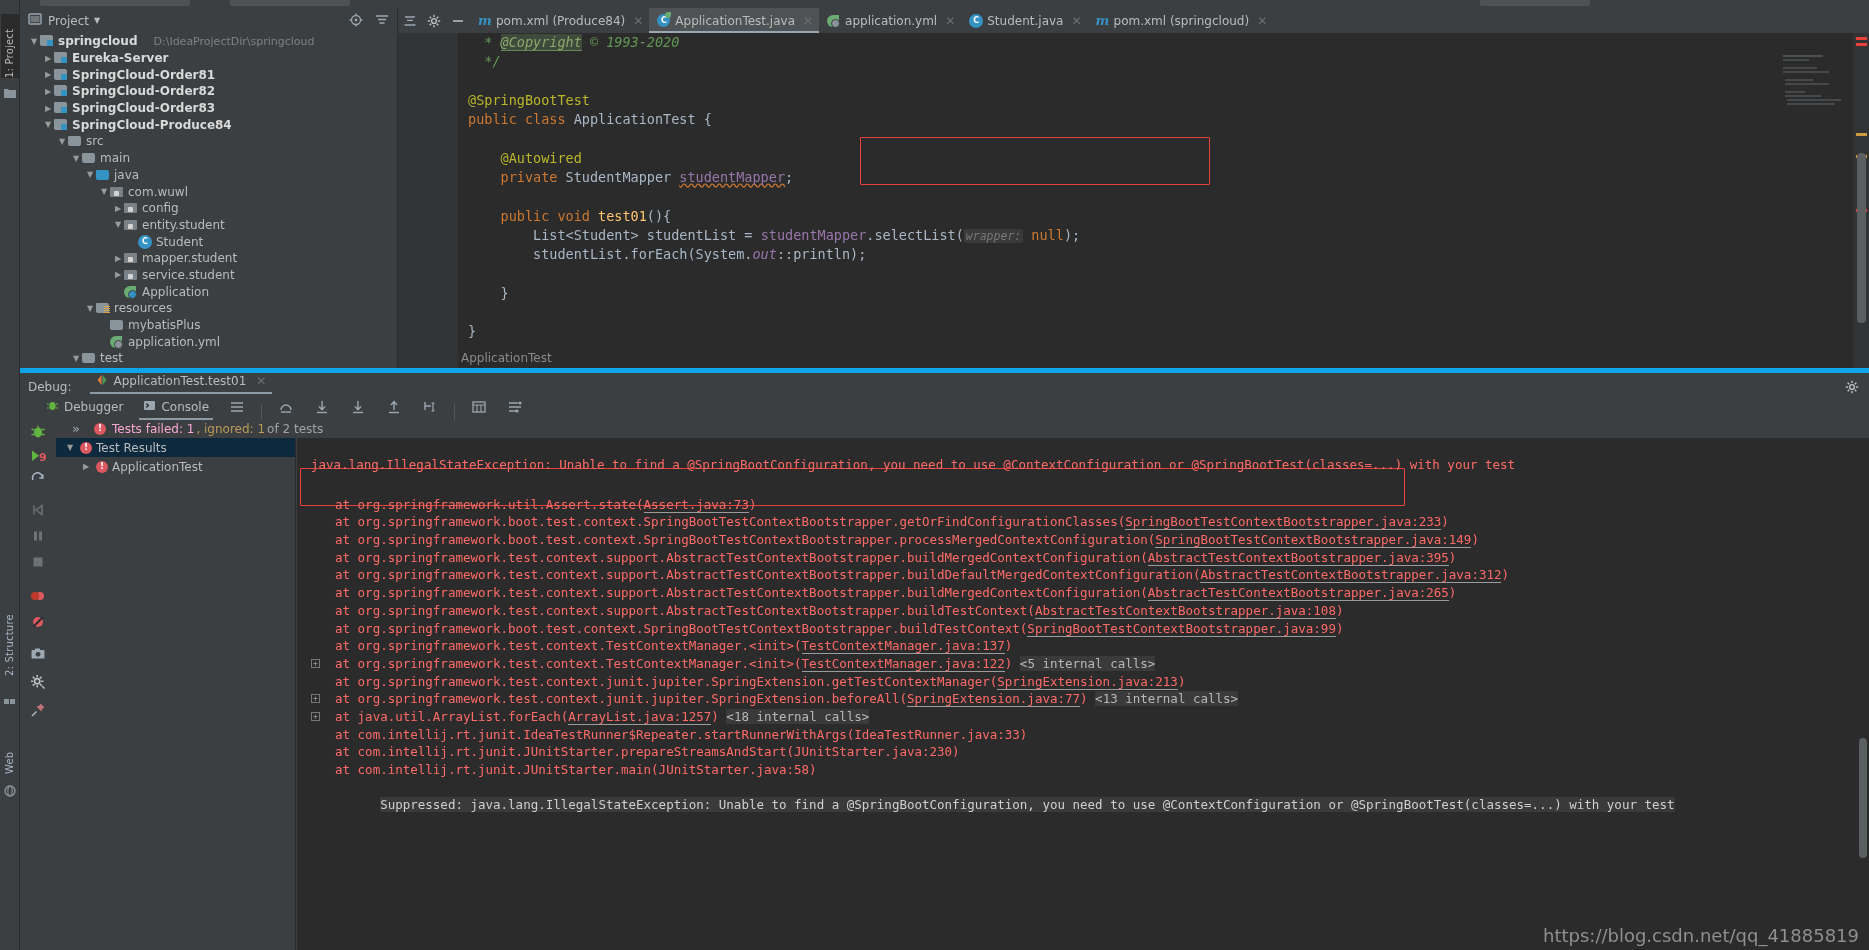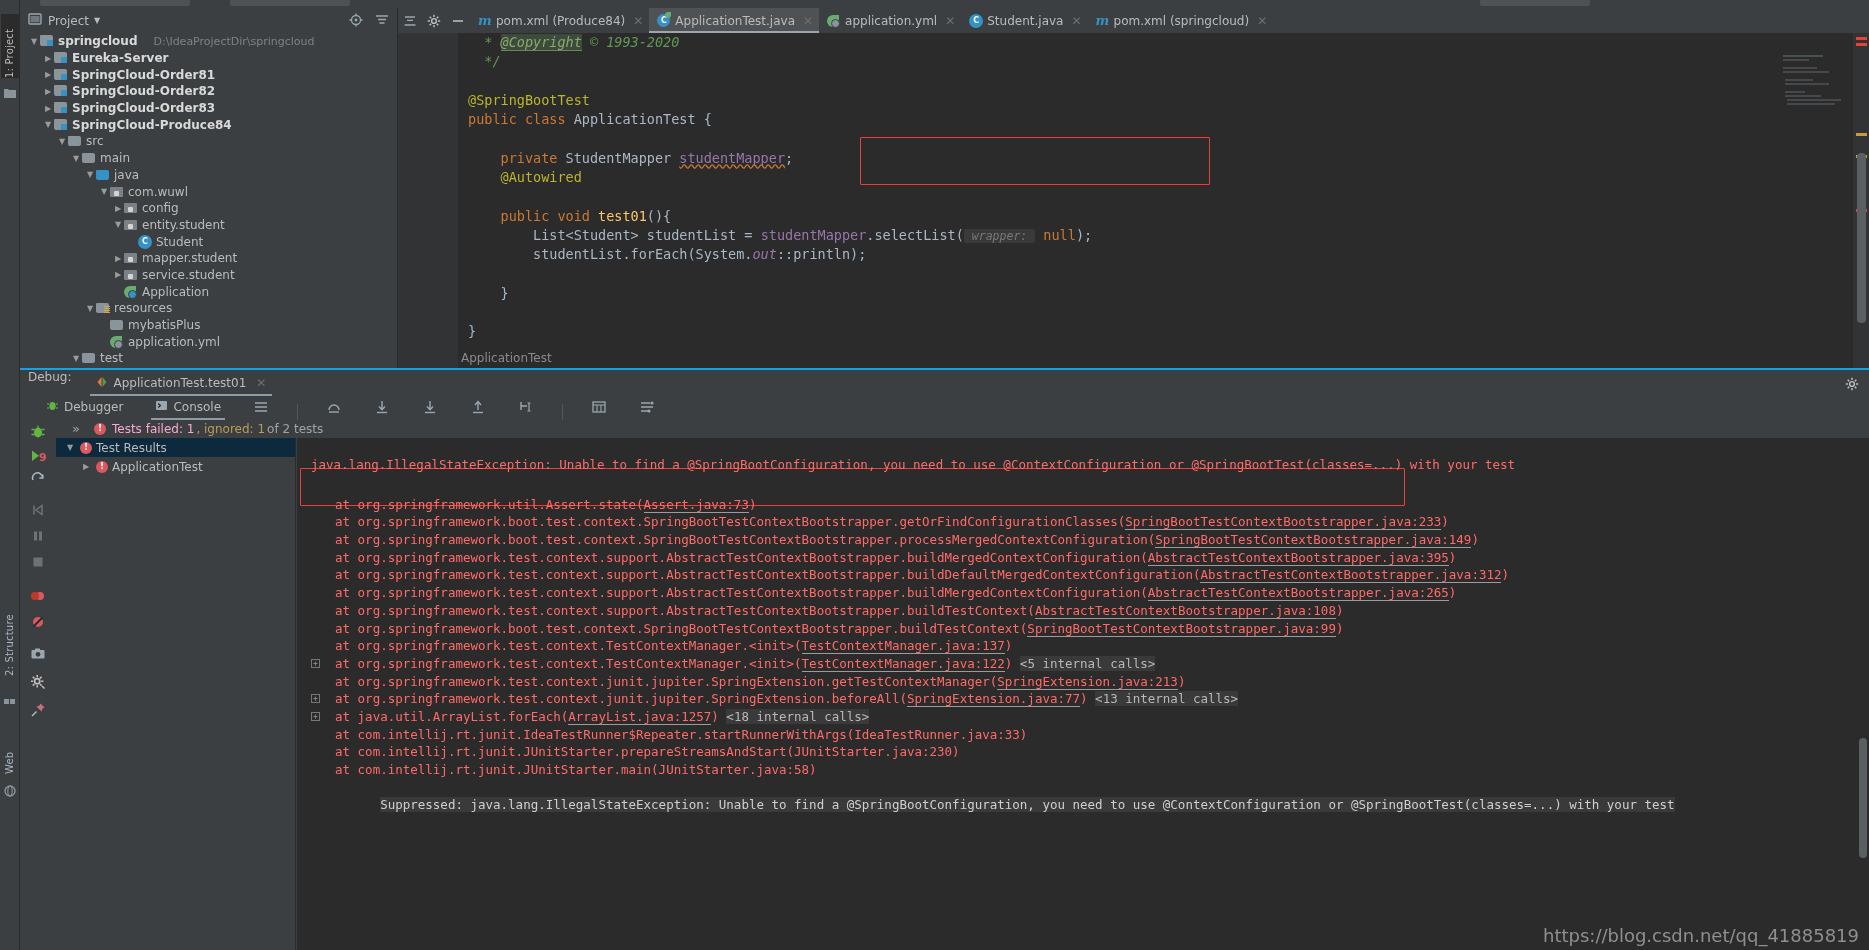--- a/index.html
+++ b/index.html
@@ -78,45 +78,45 @@
   .cline { height:19.3px; line-height:19.3px; white-space:pre; padding-left:10px; position:relative; }
 
   .k { color:#cc7832; }        
   .ann { color:#bbb529; }      
   .cmt { color:#629755; font-style:italic; }
   .cmt-tag { color:#8ba86a; font-style:italic; background:#3d4b3d; border-bottom:1px solid #6a8759; }
   .fld { color:#9876aa; }
   .typ { color:#a9b7c6; }
   .pl { color:#a9b7c6; }
   .cls { color:#a9b7c6; }
-  .hint { color:#787878; background:#3a3a3a; border-radius:2px; padding:0 8px; font-style:italic; font-size:11.5px; }
+  .hint { color:#787878; background:#3a3a3a; border-radius:2px; padding:0 2px; font-style:italic; font-size:11.5px; }
   .nul { color:#cc7832; }
   .wavy { text-decoration: underline wavy #cc7832; text-decoration-skip-ink:none; }
   .hl-red { position:absolute; border:1px solid #e8413a; border-radius:1px; pointer-events:none; }
 
   .ed-breadcrumb { position:absolute; left:60px; bottom:0; height:20px; width:100%;
                    font-size:12px; color:#8a8a8a; padding-left:3px; line-height:20px; background:#2b2b2b; }
   .ed-minimap { position:absolute; right:16px; top:0; width:74px; height:315px; background:#2b2b2b; opacity:.85; }
   .mmline { position:absolute; height:2px; background:#4a4f52; }
   .ed-scroll { position:absolute; right:0; top:0; width:16px; height:335px; background:#313335; }
   .sc-thumb { position:absolute; right:3px; width:9px; background:#5a5f62; border-radius:4px; }
   .errmark { position:absolute; right:2px; width:11px; height:3px; }
 
   
   .debugwin { position:absolute; left:20px; top:368px; width:1849px; height:582px; background:#3c3f41; }
-  .dw-header { position:relative; height:26px; display:flex; align-items:flex-start; padding-left:8px;
-               border-top:2px solid #0ea5e9; }
+  .dw-header { position:relative; height:26px; display:flex; align-items:flex-end; padding-left:8px;
+               border-top:5px solid #0ea5e9; }
   .dw-label { font-size:12px; color:#bbbbbb; }
   .dw-tab { display:flex; align-items:center; gap:6px; margin-left:18px; font-size:12px; color:#bbbbbb;
             height:26px; position:relative; padding:0 6px; }
   .dw-tab.active:after { content:''; position:absolute; left:0; right:0; bottom:0; height:2px; background:#8c9ba5; }
   .gear { position:absolute; right:10px; top:6px; }
 
   .dbar { position:absolute; left:36px; top:394px; width:1833px; height:26px;
-          display:flex; align-items:flex-end; gap:12px; }
+          display:flex; align-items:flex-end; gap:0px; }
   .dbtn { height:26px; padding:0 10px; display:flex; align-items:center; font-size:12px; color:#bbbbbb;
           position:relative; cursor:pointer; }
   .dbtn.active:after { content:''; position:absolute; left:6px; right:6px; bottom:0; height:2px; background:#8c9ba5; }
   .dsep { width:1px; height:16px; background:#555; margin:0 6px; }
 
   .statusbar2 { position:absolute; left:36px; top:419px; width:1833px; height:19px;
                 display:flex; align-items:center; font-size:12px; gap:6px; }
 
   .leftrail2 { position:absolute; left:20px; top:420px; width:36px; height:530px; background:#3c3f41; }
   .lr2ic { position:absolute; left:10px; width:16px; height:16px; }
@@ -406,22 +406,22 @@
 
   <div class="editor">
     <div class="ed-gutter"></div>
     <div class="ed-code" id="code-host">
         <div class="cline">  <span class="cmt">* </span><span class="cmt-tag">@Copyright</span><span class="cmt"> © 1993-2020</span></div>
         <div class="cline">  <span class="cmt">*/</span></div>
         <div class="cline"></div>
         <div class="cline"><span class="ann">@SpringBootTest</span></div>
         <div class="cline"><span class="k">public class </span><span class="cls">ApplicationTest </span><span class="pl">{</span></div>
         <div class="cline"></div>
+        <div class="cline">    <span class="ann">@Autowired</span></div>
         <div class="cline">    <span class="k">private </span><span class="typ">StudentMapper </span><span class="fld wavy">studentMapper</span><span class="pl">;</span></div>
-        <div class="cline">    <span class="ann">@Autowired</span></div>
         <div class="cline"></div>
         <div class="cline">    <span class="k">public void </span><span class="typ" style="color:#ffc66d">test01</span><span class="pl">(){</span></div>
         <div class="cline">        <span class="typ">List&lt;Student&gt; </span><span class="fld" style="color:#a9b7c6">studentList</span><span class="pl"> = </span><span class="fld">studentMapper</span><span class="pl">.selectList(</span><span class="hint">wrapper:</span><span class="nul"> null</span><span class="pl">);</span></div>
         <div class="cline">        <span class="pl">studentList.forEach(System.</span><span class="fld" style="font-style:italic">out</span><span class="pl">::println);</span></div>
         <div class="cline"></div>
         <div class="cline">    <span class="pl">}</span></div>
         <div class="cline"></div>
         <div class="cline"><span class="pl">}</span></div>
       </div>
 

